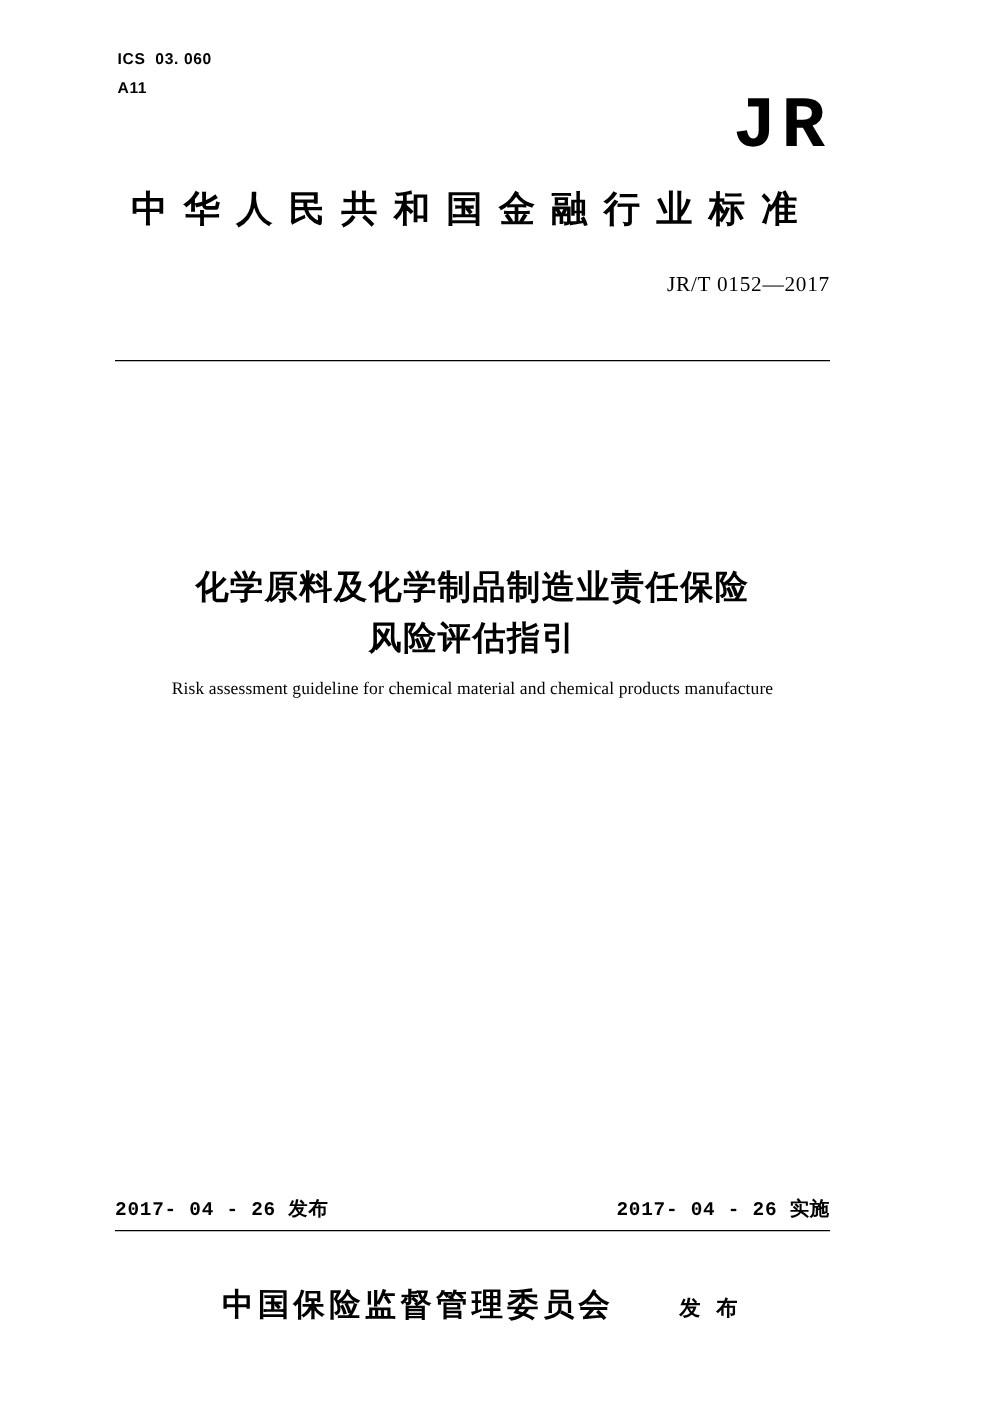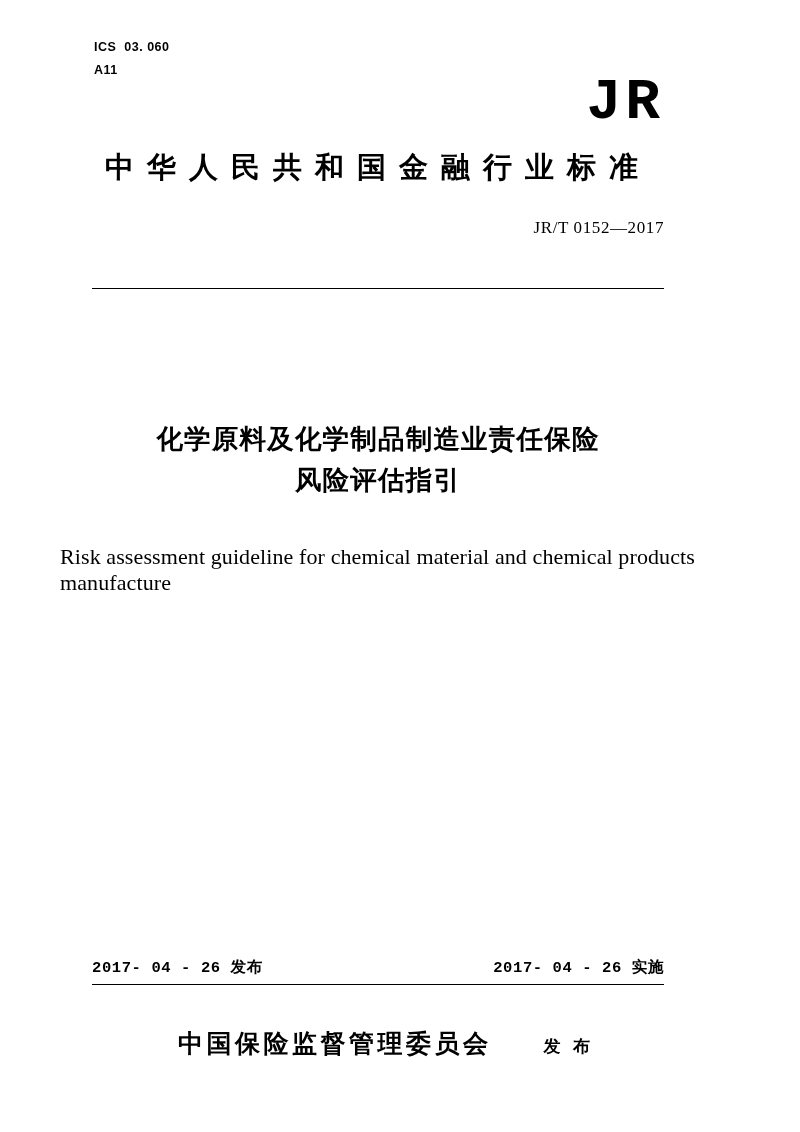--- a/index.html
+++ b/index.html
@@ -79,39 +79,40 @@
     right: 92px;
     top: 288px;
     border-top: 1.6px solid #000;
   }
 
   
   .doc-title {
     position: absolute;
     left: 92px;
     right: 92px;
-    top: 419px;
+    top: 449px;
     text-align: center;
     font-family: "Liberation Sans", sans-serif;
     font-weight: bold;
     font-size: 26.5px;
     line-height: 1.55;
     letter-spacing: 1.2px;
   }
   .doc-title-line {
     display: block;
   }
 
   .doc-title-en {
     position: absolute;
     left: 60px;
     right: 60px;
     top: 544px;
+    text-align: center;
     font-family: "Liberation Serif", serif;
-    font-size: 22px;
+    font-size: 14px;
     letter-spacing: 0.1px;
   }
 
   
   .footer-dates {
     position: absolute;
     left: 92px;
     right: 92px;
     top: 957px;
     display: flex;

